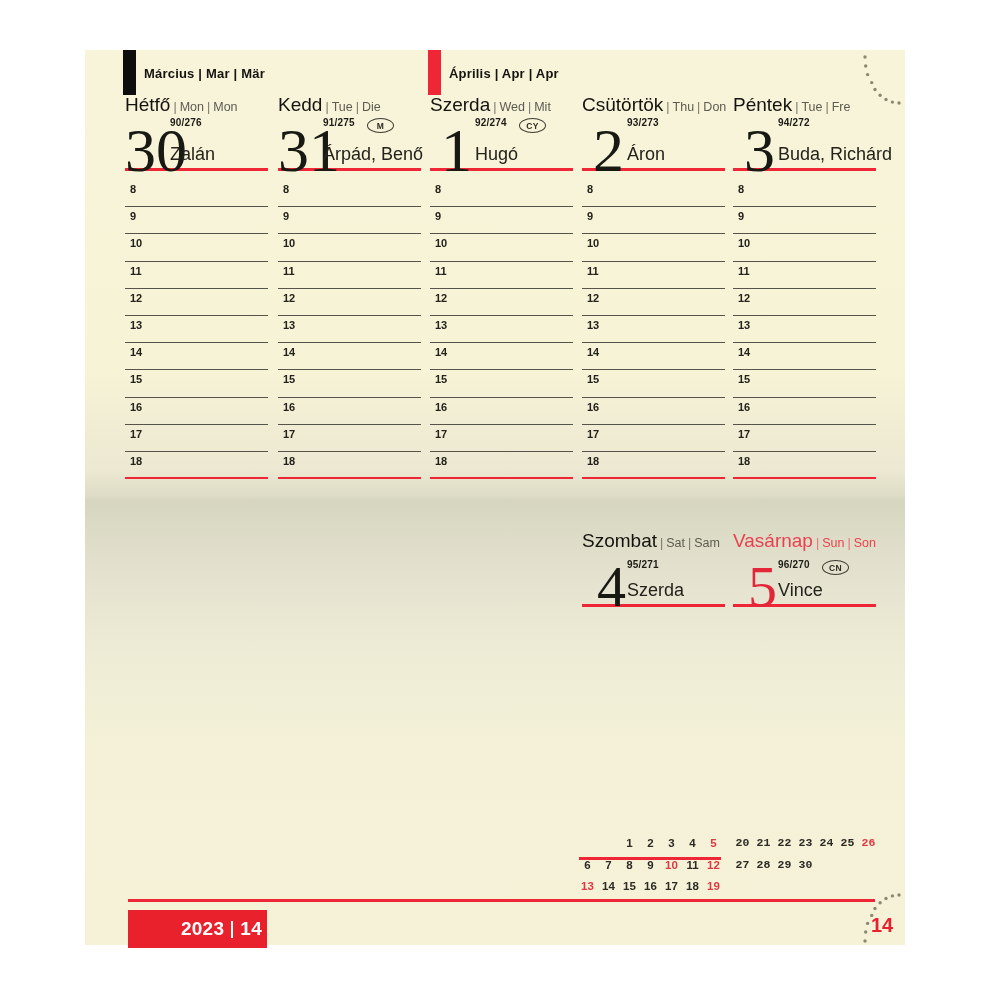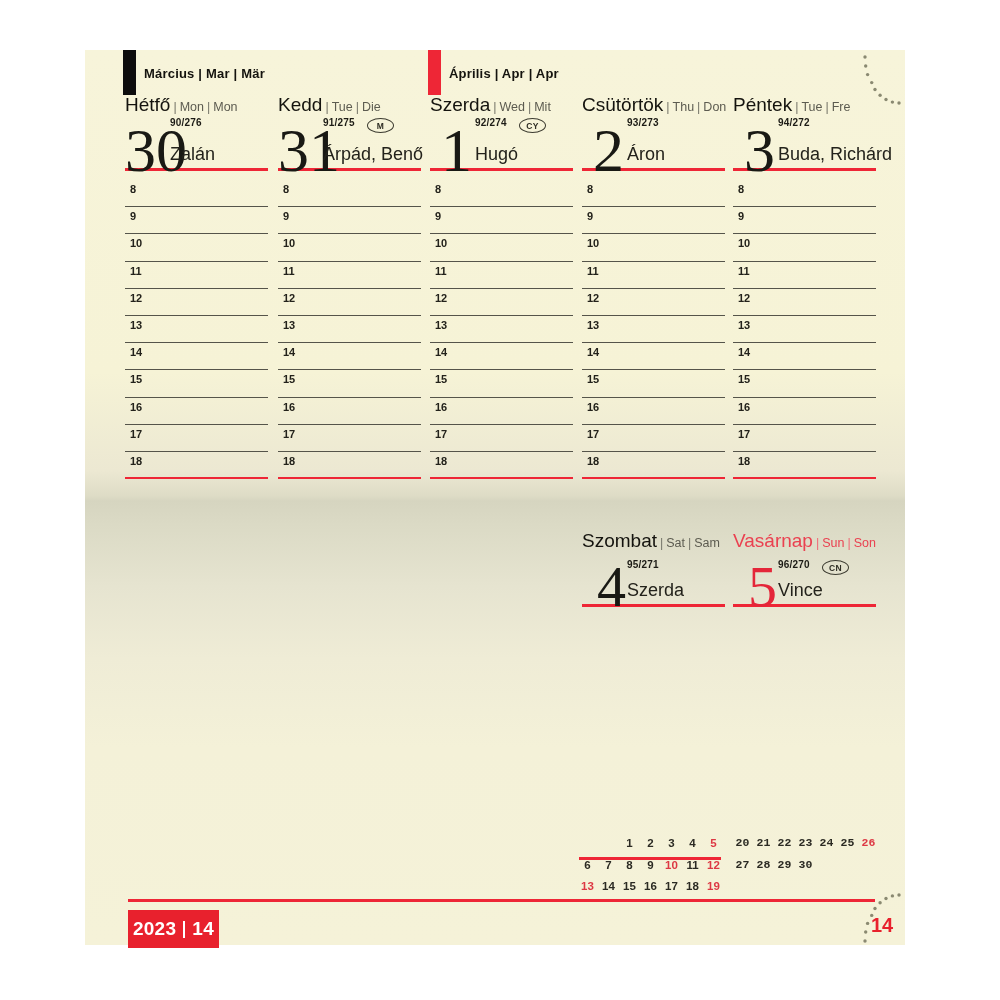--- a/index.html
+++ b/index.html
@@ -36,21 +36,21 @@
   .mini{position:absolute;display:grid;grid-template-columns:repeat(7,1fr);grid-auto-rows:21.5px;
     width:147px;font-size:11.5px;font-weight:bold;color:#2b2a23;}
   .mini span{text-align:center;line-height:14px;}
   .mini span.red{color:#dd3844;}
   .mini-left{left:492px;top:786px;}
   .mini-right{left:647px;top:786px;font-family:Liberation Mono, monospace;}
   .mini-week-line{position:absolute;left:494px;top:807px;width:142px;height:2.6px;background:#ee2636;}
   .bottom-line{position:absolute;left:43px;top:849px;width:747px;height:3px;background:#ee2636;}
   .footer-box{position:absolute;left:43px;top:860px;width:91px;height:38px;background:#e8212d;
     color:#fff;display:flex;align-items:center;justify-content:center;gap:7px;
-    font-size:19px;font-weight:bold;letter-spacing:.3px;}
+    font-size:19px;font-weight:bold;letter-spacing:.3px;padding-left:48px;}
   .footer-box .divider{width:2px;height:17px;background:#ffffff;}
   .page-num{position:absolute;left:786px;top:864px;font-size:20px;font-weight:bold;color:#e8212d;}
   .arc{position:absolute;left:768px;}
   .arc-top{top:2px;}
   .arc-bottom{top:840px;transform:scaleY(-1);}
 </style>
 </head>
 <body>
 
 <div class="sheet">

